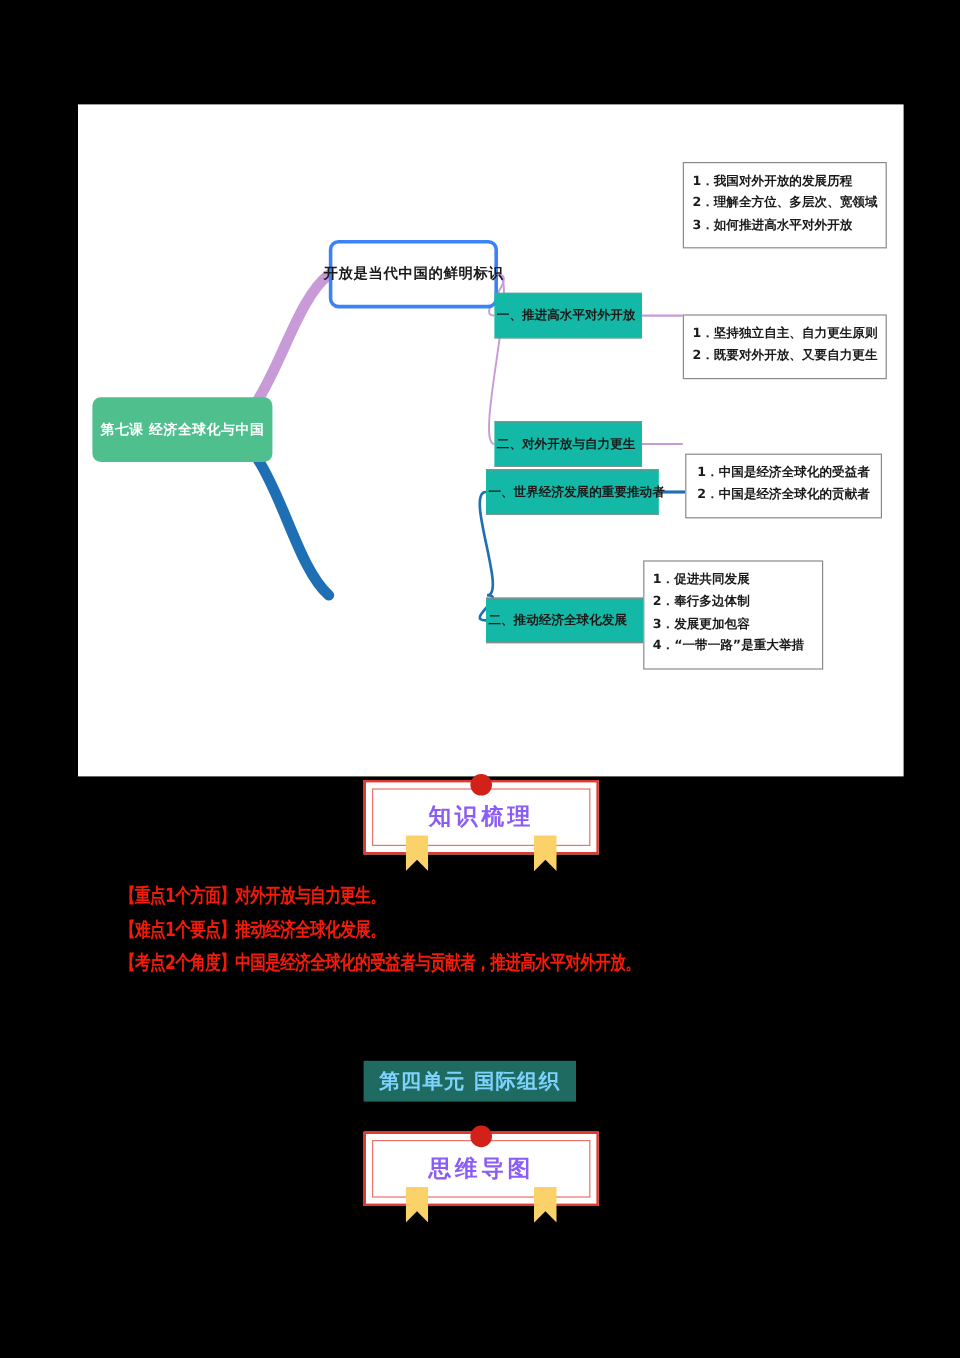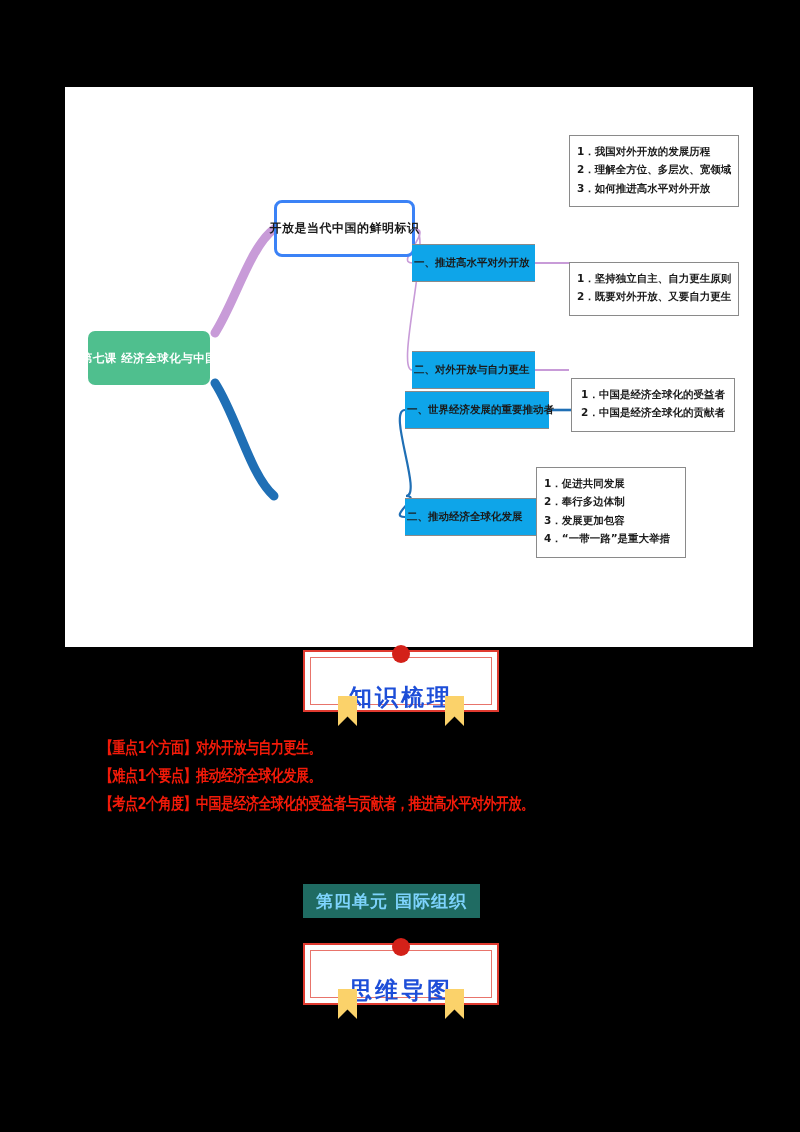--- a/index.html
+++ b/index.html
@@ -38,23 +38,23 @@
     display: flex;
     align-items: center;
     justify-content: center;
     font-weight: bold;
     color: #1a1a1a;
     letter-spacing: 0.5px;
     white-space: nowrap;
   }
 
   .root-node {
-    left: 23px;
+    left: 12px;
     top: 244px;
-    width: 122px;
+    width: 150px;
     height: 54px;
     background: #4FBF8E;
     border-radius: 7px;
     color: #ffffff;
     font-size: 11.5px;
     z-index: 5;
   }
 
   .topic-node {
     border: 3px solid #3b82f6;
@@ -82,21 +82,21 @@
     box-sizing: border-box;
     border-top: 1px solid #8a8a8a;
     border-bottom: 1px solid #8a8a8a;
     display: flex;
     align-items: center;
     justify-content: flex-start;
     font-size: 10.5px;
     font-weight: bold;
     color: #1a1a1a;
     white-space: nowrap;
-    background: #0ea5e9;
+    background: #14b8a6;
     padding-left: 2px;
     z-index: 4;
   }
   .sub-a1 { left: 347px; top: 157px; width: 123px; height: 38px; }
   .sub-a2 { left: 347px; top: 264px; width: 123px; height: 38px; }
   .sub-b1 { left: 340px; top: 304px; width: 144px; height: 38px; }
   .sub-b2 { left: 340px; top: 411px; width: 133px; height: 38px; }
 
   
   .detail-box {
@@ -146,28 +146,28 @@
     height: 18px;
     border-radius: 50%;
     background: #D32119;
     left: 50%;
     margin-left: -9px;
     top: -5px;
     z-index: 3;
   }
   .banner-text {
     position: absolute;
-    left: 0; top: 16px;
+    left: 0; top: 0;
     width: 100%; height: 100%;
     display: flex;
     align-items: center;
     justify-content: center;
-    font-size: 23px;
-    font-weight: bold;
-    color: #1d4ed8;
+    font-size: 19px;
+    font-weight: bold;
+    color: #8b5cf6;
     letter-spacing: 3px;
     z-index: 2;
   }
   .ribbon {
     position: absolute;
     bottom: -14px;
     width: 19px;
     height: 30px;
     background: #FBD26A;
     z-index: 3;

